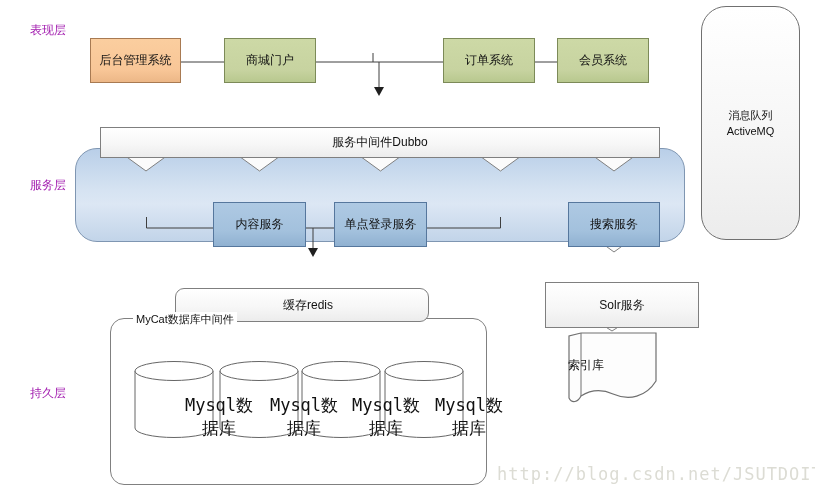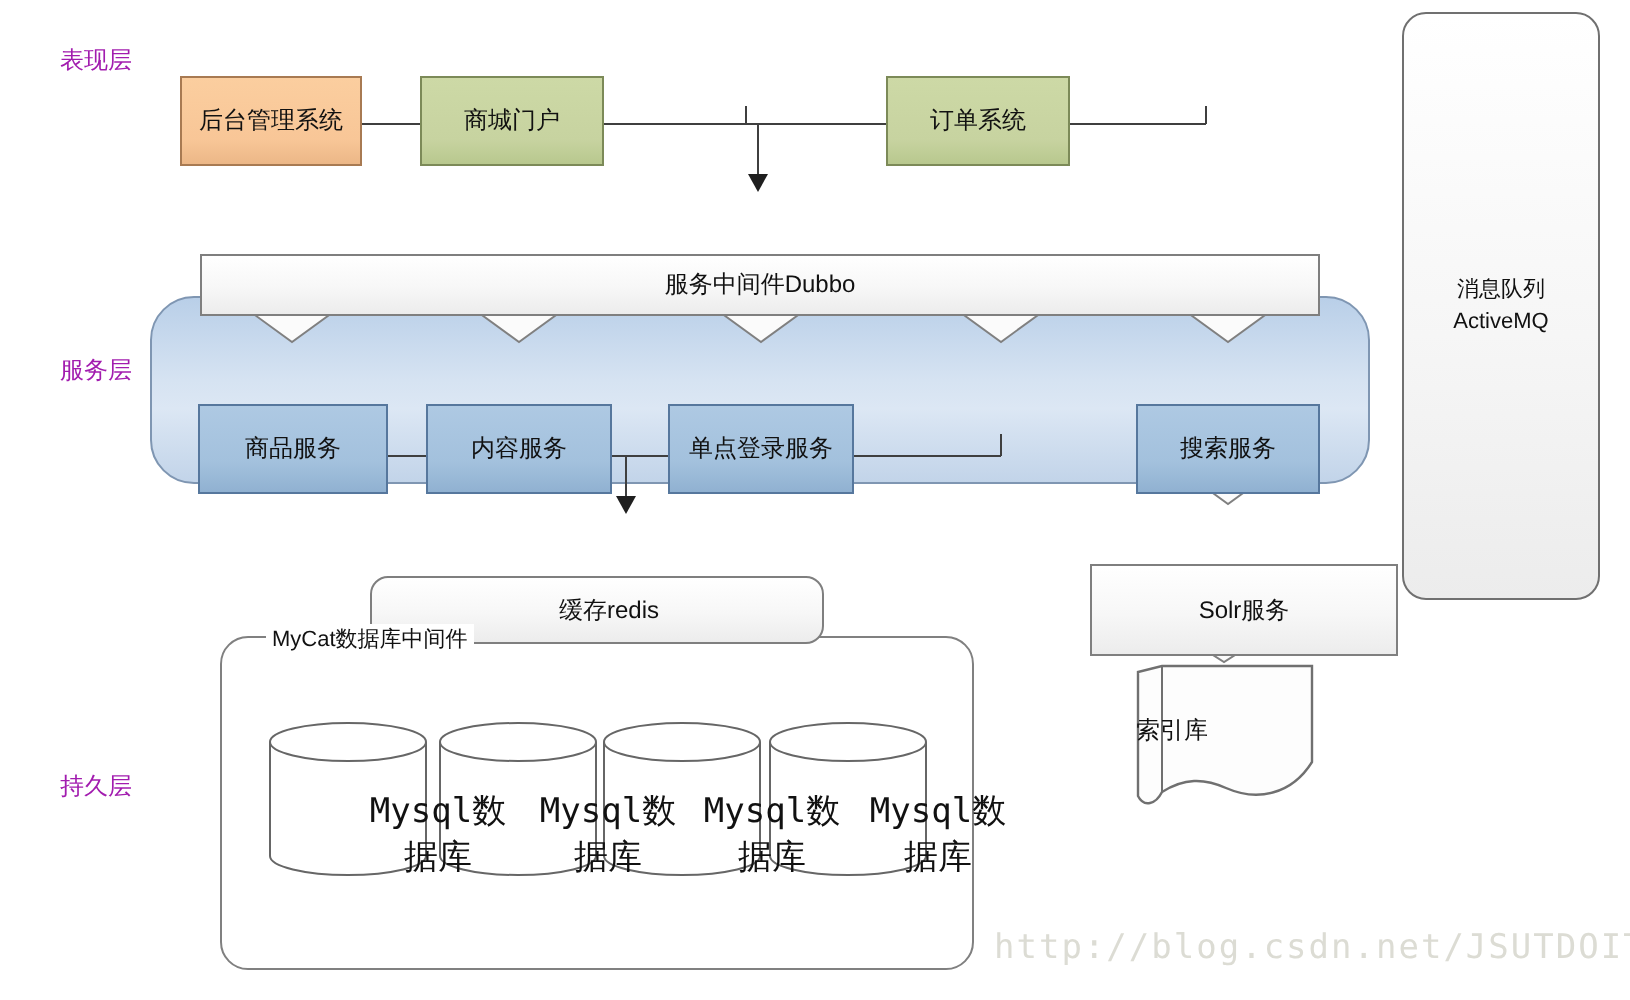--- a/index.html
+++ b/index.html
@@ -35,21 +35,21 @@
   }
   #mycat-container{
     position:absolute;left:110px;top:318px;width:377px;height:167px;border-radius:14px;
     background:#ffffff;border:1px solid #808080;box-sizing:border-box;
   }
   #mycat-label{
     position:absolute;left:133px;top:312px;background:#ffffff;padding:0 3px;
     font-size:11px;z-index:4;
   }
   #activemq-box{
-    position:absolute;left:701px;top:6px;width:99px;height:294px;border-radius:12px;
+    position:absolute;left:701px;top:6px;width:99px;height:234px;border-radius:25px;
     background:linear-gradient(180deg,#ffffff 0%,#f6f6f6 55%,#ececec 100%);
     border:1px solid #707070;box-sizing:border-box;
     display:flex;flex-direction:column;align-items:center;justify-content:center;
     font-size:11px;line-height:1.5;text-align:center;z-index:1;
   }
   #overlay{position:absolute;left:0;top:0;z-index:2;}
   .lvl3{z-index:3;margin-top:30px;}
   .cyl-label{
     position:absolute;width:78px;text-align:center;font-size:17px;
     font-family:"DejaVu Sans Mono","Liberation Mono",monospace;z-index:3;margin-left:45px;
@@ -118,45 +118,45 @@
 
     <g>
       <path d="M656 333 L581 333 L569 336 L569 398 C572 404 578 402 581 396 C592 389 602 389 613 394 C629 401 646 397 656 381 Z" fill="#fdfdfd" stroke="#707070" stroke-width="1.2"></path>
       <path d="M581 333 L581 396" fill="none" stroke="#707070" stroke-width="1"></path>
     </g>
   </svg>
 
   <div class="box orange lvl3" style="left:90px;top:8px;width:91px;height:45px;">
     <span>后台管理系统</span>
   </div>
-  <div class="box green lvl3" style="left:210px;top:8px;width:92px;height:45px;">
+  <div class="box green lvl3" style="left:224px;top:8px;width:92px;height:45px;">
     <span>商城门户</span>
   </div>
   <div class="box green lvl3" style="left:443px;top:8px;width:92px;height:45px;">
     <span>订单系统</span>
+  </div>
+  <div class="box green lvl3" style="left:557px;top:8px;width:92px;height:45px;">
+    <span>会员系统</span>
   </div>
 
   <div class="box white lvl3" style="left:100px;top:97px;width:560px;height:31px;">
     <span>服务中间件Dubbo</span>
   </div>
 
-  <div class="box blue lvl3" style="left:99px;top:172px;width:95px;height:45px;">
-    <span>商品服务</span>
-  </div>
   <div class="box blue lvl3" style="left:213px;top:172px;width:93px;height:45px;">
     <span>内容服务</span>
   </div>
   <div class="box blue lvl3" style="left:334px;top:172px;width:93px;height:45px;">
     <span>单点登录服务</span>
   </div>
   <div class="box blue lvl3" style="left:568px;top:172px;width:92px;height:45px;">
     <span>搜索服务</span>
   </div>
 
-  <div class="box white lvl3" style="left:185px;top:258px;width:227px;height:34px;border-radius:9px;padding-left:12px;">
+  <div class="box white lvl3" style="left:175px;top:258px;width:254px;height:34px;border-radius:9px;padding-left:12px;">
     <span>缓存redis</span>
   </div>
 
   <div id="mycat-label">MyCat数据库中间件</div>
 
   <div class="cyl-label" style="left:135px;top:394px;">Mysql数据库</div>
   <div class="cyl-label" style="left:220px;top:394px;">Mysql数据库</div>
   <div class="cyl-label" style="left:302px;top:394px;">Mysql数据库</div>
   <div class="cyl-label" style="left:385px;top:394px;">Mysql数据库</div>
 

